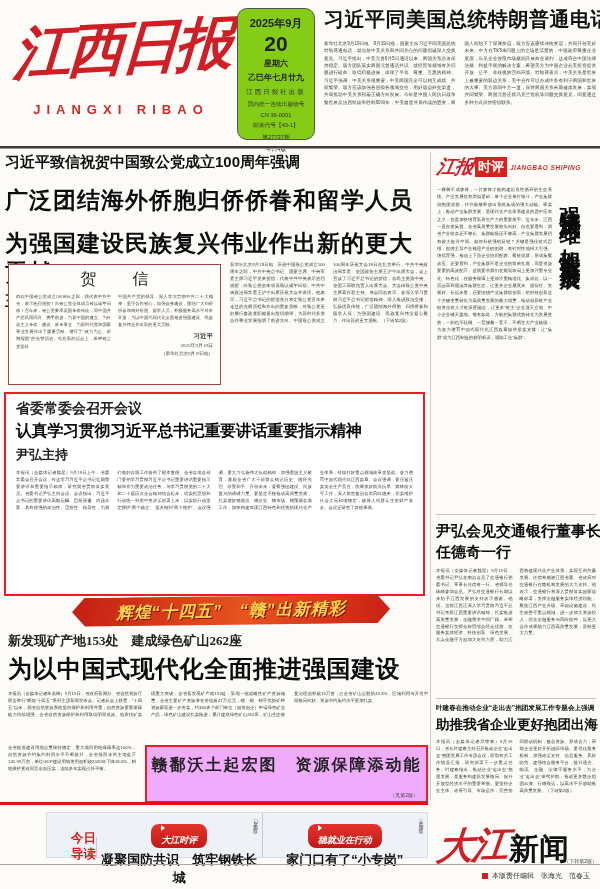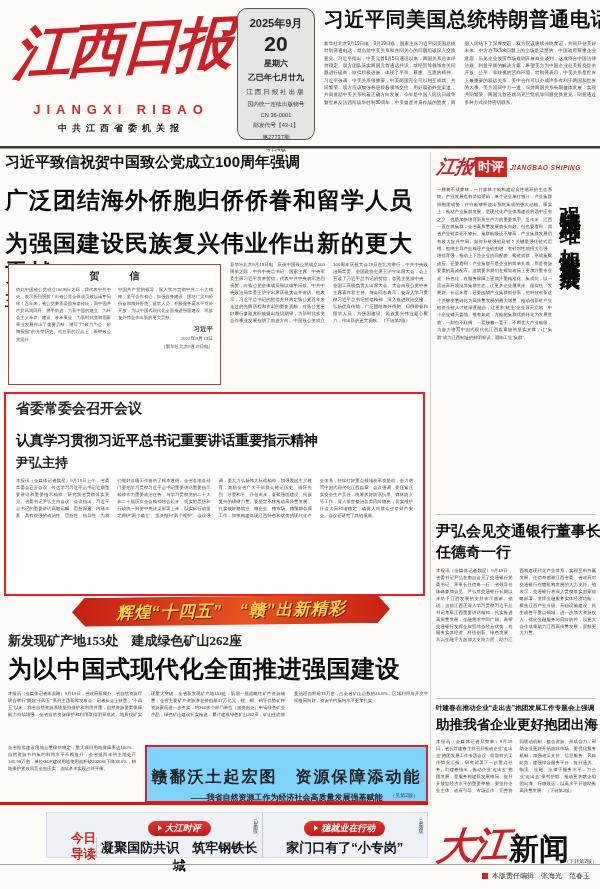--- a/index.html
+++ b/index.html
@@ -10,21 +10,21 @@
   .masthead-title { position:absolute; left:10px; top:10px; width:222px; height:92px;
     font-family:"Liberation Serif", serif; font-weight:bold; font-style:italic;
     font-size:58px; letter-spacing:-4px; color:#ce1e26; transform:rotate(-3deg) skewX(-6deg);
     line-height:1.35; text-align:center; }
   .masthead-latin { position:absolute; left:10px; top:102px; width:222px; text-align:center;
     font-size:13px; font-weight:bold; letter-spacing:6px; color:#cf2b28; }
   .masthead-organ { position:absolute; left:10px; top:122px; width:222px; text-align:center;
     font-size:9px; letter-spacing:5px; color:#222; font-weight:bold; }
 
   .date-box { position:absolute; left:237px; top:8px; width:78px; height:132px;
-    border:1.5px solid #555; border-radius:10px; text-align:center; padding-top:7px; background:#e5e5e5; }
+    border:1.5px solid #555; border-radius:10px; text-align:center; padding-top:7px; background:#84cc16; }
   .db-month { font-size:11px; font-weight:bold; }
   .db-day { font-size:21px; font-weight:bold; line-height:1.2; }
   .db-week { font-size:8px; font-weight:bold; margin-top:2px; }
   .db-lunar { font-size:8px; font-weight:bold; margin-top:3px; }
   .db-pub { font-size:6.5px; letter-spacing:2px; margin-top:5px; color:#333; }
   .db-s { font-size:6px; margin-top:3px; color:#333; transform:scale(0.95); }
 
   .top-story { position:absolute; left:324px; top:6px; width:272px; }
   .top-story h1 { font-size:20px; font-weight:bold; color:#111; letter-spacing:0.5px; white-space:nowrap; }
   .top-story .body { margin-top:7px; height:106px; overflow:hidden; columns:2; column-gap:9px;
@@ -34,38 +34,38 @@
     background:#423b35; border-bottom:1px solid #9b948d; }
 
   
   .zhigong { position:absolute; left:5px; top:153px; width:420px; }
   .zg-kicker { font-size:15px; font-weight:bold; color:#111; }
   .zg-h { font-size:23px; font-weight:bold; color:#0d0d0d; letter-spacing:1px; line-height:1.26; margin-top:14px; }
   .zg-sub { font-family:"Liberation Serif", serif; font-size:15px; font-weight:bold; margin-top:5px; }
 
   .hexin-box { position:absolute; left:8px; top:264px; width:213px; height:121px;
     border:1px solid #a6453e; background:#fffefb; padding:4px 7px; }
-  .hx-title { text-align:center; font-family:"Liberation Serif", serif; font-weight:bold;
-    font-size:10px; letter-spacing:10px; text-indent:10px; }
+  .hx-title { text-align:center; font-family:"Liberation Serif", serif; font-weight:normal;
+    font-size:16px; letter-spacing:10px; text-indent:10px; }
   .hx-cols { display:flex; gap:7px; margin-top:3px; }
   .hx-col { flex:1; font-family:"Liberation Serif", serif; font-size:4.3px; line-height:1.65;
     color:#444; text-align:justify; height:92px; overflow:hidden; }
   .hx-sig { text-align:right; margin-top:3px; }
   .hx-name { font-size:6.5px; font-weight:bold; }
   .hx-date { font-size:5px; }
   .hx-wire { font-size:4.5px; }
 
   .zhigong-body { position:absolute; left:230px; top:261px; width:198px; height:126px; overflow:hidden;
     columns:2; column-gap:8px; font-size:4.4px; line-height:1.6; color:#3a3a3a; text-align:justify; }
 
   
   .red-box { position:absolute; left:4px; top:392px; width:421px; height:204px;
     border:2.5px solid #ec1b24; background:#fff; padding:6px 10px 4px; }
   .rb-kicker { font-size:14px; font-weight:bold; }
-  .rb-h { font-size:14px; font-weight:bold; letter-spacing:-0.3px; white-space:nowrap; margin-top:14px; color:#0c0c0c; }
+  .rb-h { font-size:16px; font-weight:bold; letter-spacing:-0.3px; white-space:nowrap; margin-top:3px; color:#0c0c0c; }
   .rb-sub { font-size:13px; font-weight:bold; margin-top:4px; }
   .rb-body { margin-top:6px; height:112px; overflow:hidden; columns:4; column-gap:8px;
     font-size:4.35px; line-height:1.6; color:#3a3a3a; text-align:justify; }
 
   
   .banner-1445 { position:absolute; left:72px; top:595px; width:318px; height:31px;
     background:linear-gradient(100deg,#c41e14,#e8541f 55%,#c92013); display:flex; align-items:center; justify-content:center;
     clip-path:polygon(0 45%, 4% 0, 96% 8%, 100% 55%, 96% 100%, 4% 92%);
     transform:rotate(-1.2deg); }
   .banner-1445 span { color:#ffd94d; font-weight:bold; font-style:italic; font-size:16.5px;
@@ -73,22 +73,22 @@
 
   
   .ziran { position:absolute; left:8px; top:632px; width:420px; }
   .zr-kicker { font-family:"Liberation Serif", serif; font-size:13px; font-weight:bold; }
   .zr-h { font-size:24px; font-weight:bold; letter-spacing:0.5px; margin-top:3px; color:#0c0c0c; white-space:nowrap; }
   .zr-body-top { margin-top:6px; height:50px; overflow:hidden; columns:3; column-gap:9px;
     font-size:4.35px; line-height:1.6; color:#3a3a3a; text-align:justify; }
   .zr-row { display:flex; margin-top:4px; }
   .zr-left { width:128px; height:60px; overflow:hidden; font-size:4.35px; line-height:1.6;
     color:#3a3a3a; text-align:justify; }
-  .gan-box { margin-left:9px; flex:1; height:58px; border:2px solid #ec1b24; background:#7dd3fc;
-    text-align:center; padding-top:20px; position:relative; }
+  .gan-box { margin-left:9px; flex:1; height:58px; border:2px solid #ec1b24; background:#f0abfc;
+    text-align:center; padding-top:8px; position:relative; }
   .gan-title { font-family:"Liberation Serif", serif; font-size:16px; font-weight:bold; letter-spacing:2px; }
   .gan-sub { font-size:8px; font-weight:bold; margin-top:4px; color:#222; }
   .gan-note { position:absolute; right:8px; bottom:3px; font-size:5px; color:#444; }
 
   
   .v-divider { position:absolute; left:430px; top:152px; width:1px; height:648px; background:#cfccc6; }
 
   .shiping-logo { position:absolute; left:437px; top:154px; width:158px; height:26px; display:flex; align-items:center; }
   .jb-callig { font-family:"Liberation Serif", serif; font-style:italic; font-weight:bold;
     font-size:19px; color:#ce1e26; transform:skewX(-10deg); letter-spacing:-1px; }
@@ -118,40 +118,39 @@
   .dj-note { position:absolute; right:0; bottom:0; font-size:5px; color:#444; }
 
   
   .red-rule-bottom { position:absolute; left:0; top:802px; width:428px; height:2.5px; background:#e8100c; }
   .bottom-bar { position:absolute; left:46px; top:812px; width:382px; height:46px;
     background:#eef1f6; border:1px solid #d8dde5; display:flex; align-items:stretch; }
   .daodu { width:50px; display:flex; flex-direction:column; align-items:flex-end; justify-content:center;
     color:#d0211c; font-weight:bold; font-size:12.5px; line-height:1.25; border-right:1px solid #c3c9d2;margin-top:24px; }
   .bar-item { flex:1; position:relative; text-align:center; padding-top:4px; }
   .bar-item + .bar-item { border-left:1px solid #c3c9d2; }
-  .pill { display:inline-flex; align-items:center; gap:3px; padding:1px 10px;
+  .pill { display:inline-flex; align-items:flex-start; gap:3px; padding:1px 10px;
     background:linear-gradient(#e3342b,#c21a18); border-radius:8px; color:#fff;
-    font-style:italic; font-weight:bold; font-size:9px; }
+    font-style:italic; font-weight:bold; font-size:9px;flex-direction:column; }
   .pill-icon { width:0; height:0; border-left:4px solid #fff; border-top:3px solid transparent; border-bottom:3px solid transparent; }
   .bar-title { font-weight:bold; font-size:13px; margin-top:3px; color:#111; }
   .bar-note { position:absolute; right:3px; top:5px; writing-mode:vertical-rl; font-size:5px; color:#555; letter-spacing:1px; }
 
   
   .footer-rule { position:absolute; left:0; top:864px; width:600px; height:1px; background:#a8a49e; }
   .footer-text { position:absolute; right:10px; top:871px; font-size:7px; color:#333; display:flex; align-items:center; gap:4px; }
   .footer-sq { width:6px; height:6px; background:#d0211c; display:inline-block; }
 </style>
 </head>
 <body>
 
 <div class="page">
 
   <div class="masthead-title">江西日报</div>
   <div class="masthead-latin">JIANGXI RIBAO</div>
-  <div class="masthead-organ">中共江西省委机关报</div>
 
   <div class="date-box">
     <div class="db-month">2025年9月</div>
     <div class="db-day">20</div>
     <div class="db-week">星期六</div>
     <div class="db-lunar">乙巳年七月廿九</div>
     <div class="db-pub">江西日报社出版</div>
     <div class="db-s">国内统一连续出版物号</div>
     <div class="db-s">CN 36-0001</div>
     <div class="db-s">邮发代号【43-1】</div>
@@ -202,21 +201,20 @@
   </div>
 
   <div class="ziran">
     <div class="zr-kicker">新发现矿产地153处　建成绿色矿山262座</div>
     <div class="zr-h">为以中国式现代化全面推进强国建设</div>
     <div class="zr-body-top">本报讯（全媒体记者朱美琳）9月19日，省政府新闻办、省自然资源厅联合举行“辉煌‘十四五’”系列主题新闻发布会。记者从会上获悉，“十四五”以来，我省自然资源系统坚持保护和利用并重，自然资源要素保障能力持续增强，全省自然资源保护和利用取得明显成效。地质找矿实现重大突破，全省新发现矿产地153处，新增一批战略性矿产资源储量，全省主要矿产资源潜在价值超47万亿元，锂、铜、钨等优势矿种资源家底进一步夯实，约360多个部门单位（国资国企）申请绿色矿业产品，绿色矿山建设扎实推进，累计建成绿色矿山262座，矿山生态修复治理面积超13万亩，占全省矿山总数的45.8%，区域利用与开发空间格局向好，资源节约集约水平更加扎实。</div>
     <div class="zr-row">
       <div class="zr-left">全省批准建设用地总量保持稳定，重大项目用地保障率达100%，自然资源节约集约利用水平不断提升，全省批而未供土地处置141.99万亩，单位GDP建设用地使用面积较2020年下降18.6%，耕地保护党政同责全面压实，连续多年实现占补平衡。</div>
       <div class="gan-box">
         <div class="gan-title">赣鄱沃土起宏图　资源保障添动能</div>
-        <div class="gan-sub">——我省自然资源工作为经济社会高质量发展强基赋能</div>
         <div class="gan-note">（见第2版）</div>
       </div>
     </div>
   </div>
 
   <div class="v-divider"></div>
 
   <div class="shiping-logo">
     <span class="jb-callig">江报</span>
     <span class="sp-block">时评</span>

